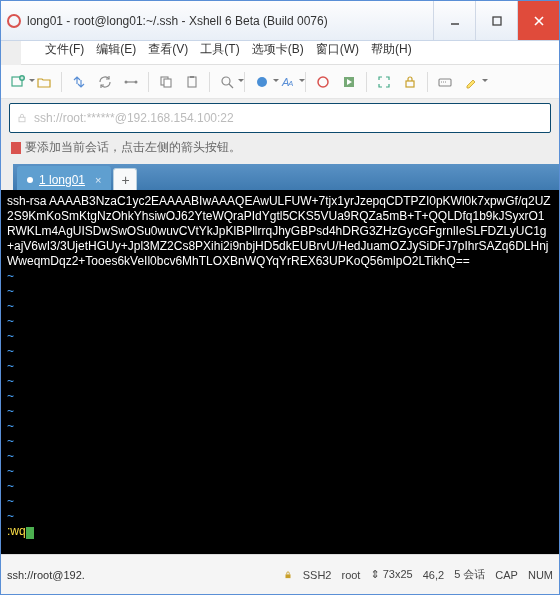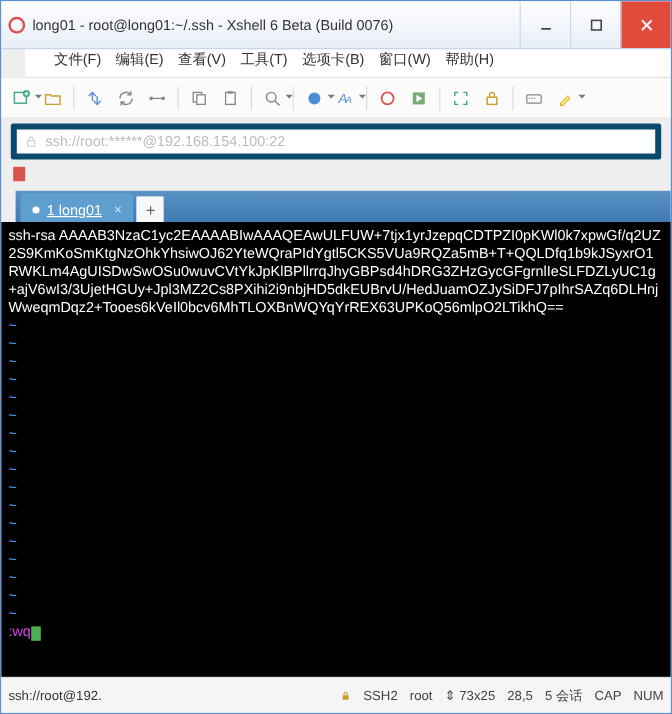--- a/index.html
+++ b/index.html
@@ -15,38 +15,38 @@
   
   .menubar { height:24px; background:#fff; display:flex; align-items:flex-start; padding:0 24px; font-size:12px; gap:12px; border-bottom:1px solid #e0e0e0;margin-left:20px;}
   .menubar span{color:#333;}
   
   .toolbar { height:34px; background:#fbfbfb; display:flex; align-items:center; padding:0 6px; gap:4px; border-bottom:1px solid #e5e5e5;}
   .tb { width:22px;height:22px;display:flex;align-items:center;justify-content:center;border-radius:2px; position:relative;}
   .tb svg{width:16px;height:16px;}
   .tb .dd{position:absolute;right:-6px;top:8px;border:3px solid transparent;border-top-color:#777;}
   .sep{width:1px;height:20px;background:#ddd;margin:0 2px;}
   
-  .addr { height:30px; background:#fff; margin:4px 8px; border:5px solid #0c4a6e; border-radius:2px; display:flex; align-items:center; padding:0 6px; font-size:12px; color:#bbb; gap:6px;}
+  .addr { height:30px; background:#fff; margin:4px 8px; border:1px solid #0c4a6e; border-radius:2px; display:flex; align-items:center; padding:0 6px; font-size:12px; color:#bbb; gap:6px;}
   .hint { padding:2px 8px 8px 10px; font-size:12px; color:#666; display:flex;align-items:center;gap:4px;}
   .hint .flag{width:10px;height:12px;background:#d9534f;}
   
   .tabs { height:26px; background:linear-gradient(#5a92c5,#3f7ab0); display:flex; align-items:flex-end; padding:0 0 0 4px;margin-left:12px;}
   .tab { height:24px; background:#3f7ab0; color:#fff; font-size:12px; padding:4px 10px 0 10px; border-top-left-radius:3px;border-top-right-radius:3px; display:flex;align-items:center;gap:6px;}
   .tab.active{ background:#5f9fd0;}
   .tab .dot{width:6px;height:6px;border-radius:50%;background:#fff;}
   .tab .x{font-size:11px;color:#dce9f5;margin-left:4px;}
   .addtab{ width:24px;height:22px;background:#f8f9fa;border:1px solid #b9cfde;border-bottom:none;border-top-left-radius:3px;border-top-right-radius:3px;display:flex;align-items:center;justify-content:center;font-size:14px;color:#666;margin-left:2px;}
   
   .term { flex:1; background:#000; color:#fff; font-family:Consolas,"Courier New",monospace; font-size:12px; line-height:14px; padding:4px 6px; white-space:pre-wrap; word-break:break-all; overflow:hidden; position:relative;}
   .tilde{color:#4aa6ff;}
-  .cmd{color:#d946ef;}
+  .cmd{color:#fde047;}
   .cursor{display:inline-block;width:8px;height:12px;background:#4caf50;vertical-align:bottom;}
   .watermark{position:absolute;right:6px;bottom:8px;color:#2a2a2a;font-size:14px;font-family:sans-serif;letter-spacing:1px;}
   
-  .status { height:30px; background:#f5f5f5; border-top:1px solid #ddd; display:flex; align-items:center; font-size:11px; color:#444; padding:0 6px; gap:10px;}
+  .status { height:40px; background:#f5f5f5; border-top:1px solid #ddd; display:flex; align-items:center; font-size:11px; color:#444; padding:0 6px; gap:10px;}
   .status .grow{flex:1;}
   .status .lock{width:10px;height:10px;}
   .status .pill{color:#333;}
 </style>
 </head>
 <body>
 
 <div class="titlebar">
   <span class="icon"></span>
   <span>long01 - root@long01:~/.ssh - Xshell 6 Beta (Build 0076)</span>
@@ -194,20 +194,21 @@
 <div class="addr">
   <svg width="12" height="12" viewBox="0 0 16 16">
       <rect x="4" y="7" width="8" height="6" fill="none" stroke="#ccc" stroke-width="1.2"></rect>
       <path d="M6 7V5a2 2 0 0 1 4 0v2" fill="none" stroke="#ccc" stroke-width="1.2"></path>
     </svg>
   <span>ssh://root:******@192.168.154.100:22</span>
 </div>
 
 <div class="hint">
   <span class="flag"></span>
+  <span>要添加当前会话，点击左侧的箭头按钮。</span>
 </div>
 
 <div class="tabs">
   <div class="tab active">
     <span class="dot"></span>
     <span style="text-decoration:underline">1 long01</span>
     <span class="x">×</span>
   </div>
   <div class="addtab">
       <span>+</span>
@@ -239,17 +240,17 @@
 <div class="status">
   <span class="pill">ssh://root@192.</span>
   <span class="grow"></span>
   <svg class="lock" viewBox="0 0 16 16">
       <rect x="4" y="7" width="8" height="6" fill="#c9a02b"></rect>
       <path d="M6 7V5a2 2 0 0 1 4 0v2" fill="none" stroke="#c9a02b" stroke-width="1.4"></path>
     </svg>
   <span>SSH2</span>
   <span>root</span>
   <span>⇕ <span>73x25</span></span>
-  <span>28,5</span>
+  <span>46,2</span>
   <span>5 会话</span>
   <span>CAP</span>
   <span>NUM</span>
 </div>
 
 </body></html>

